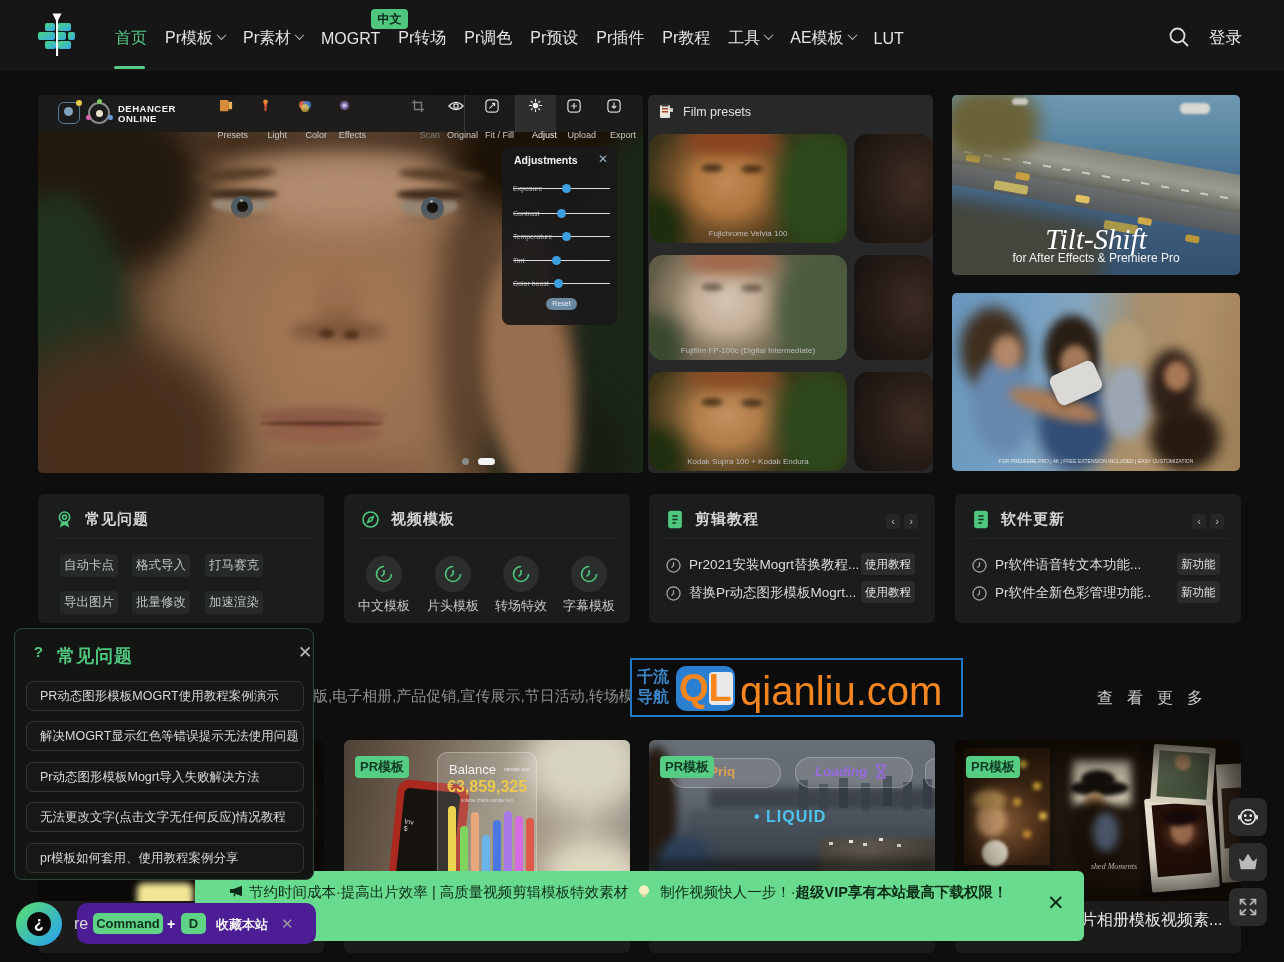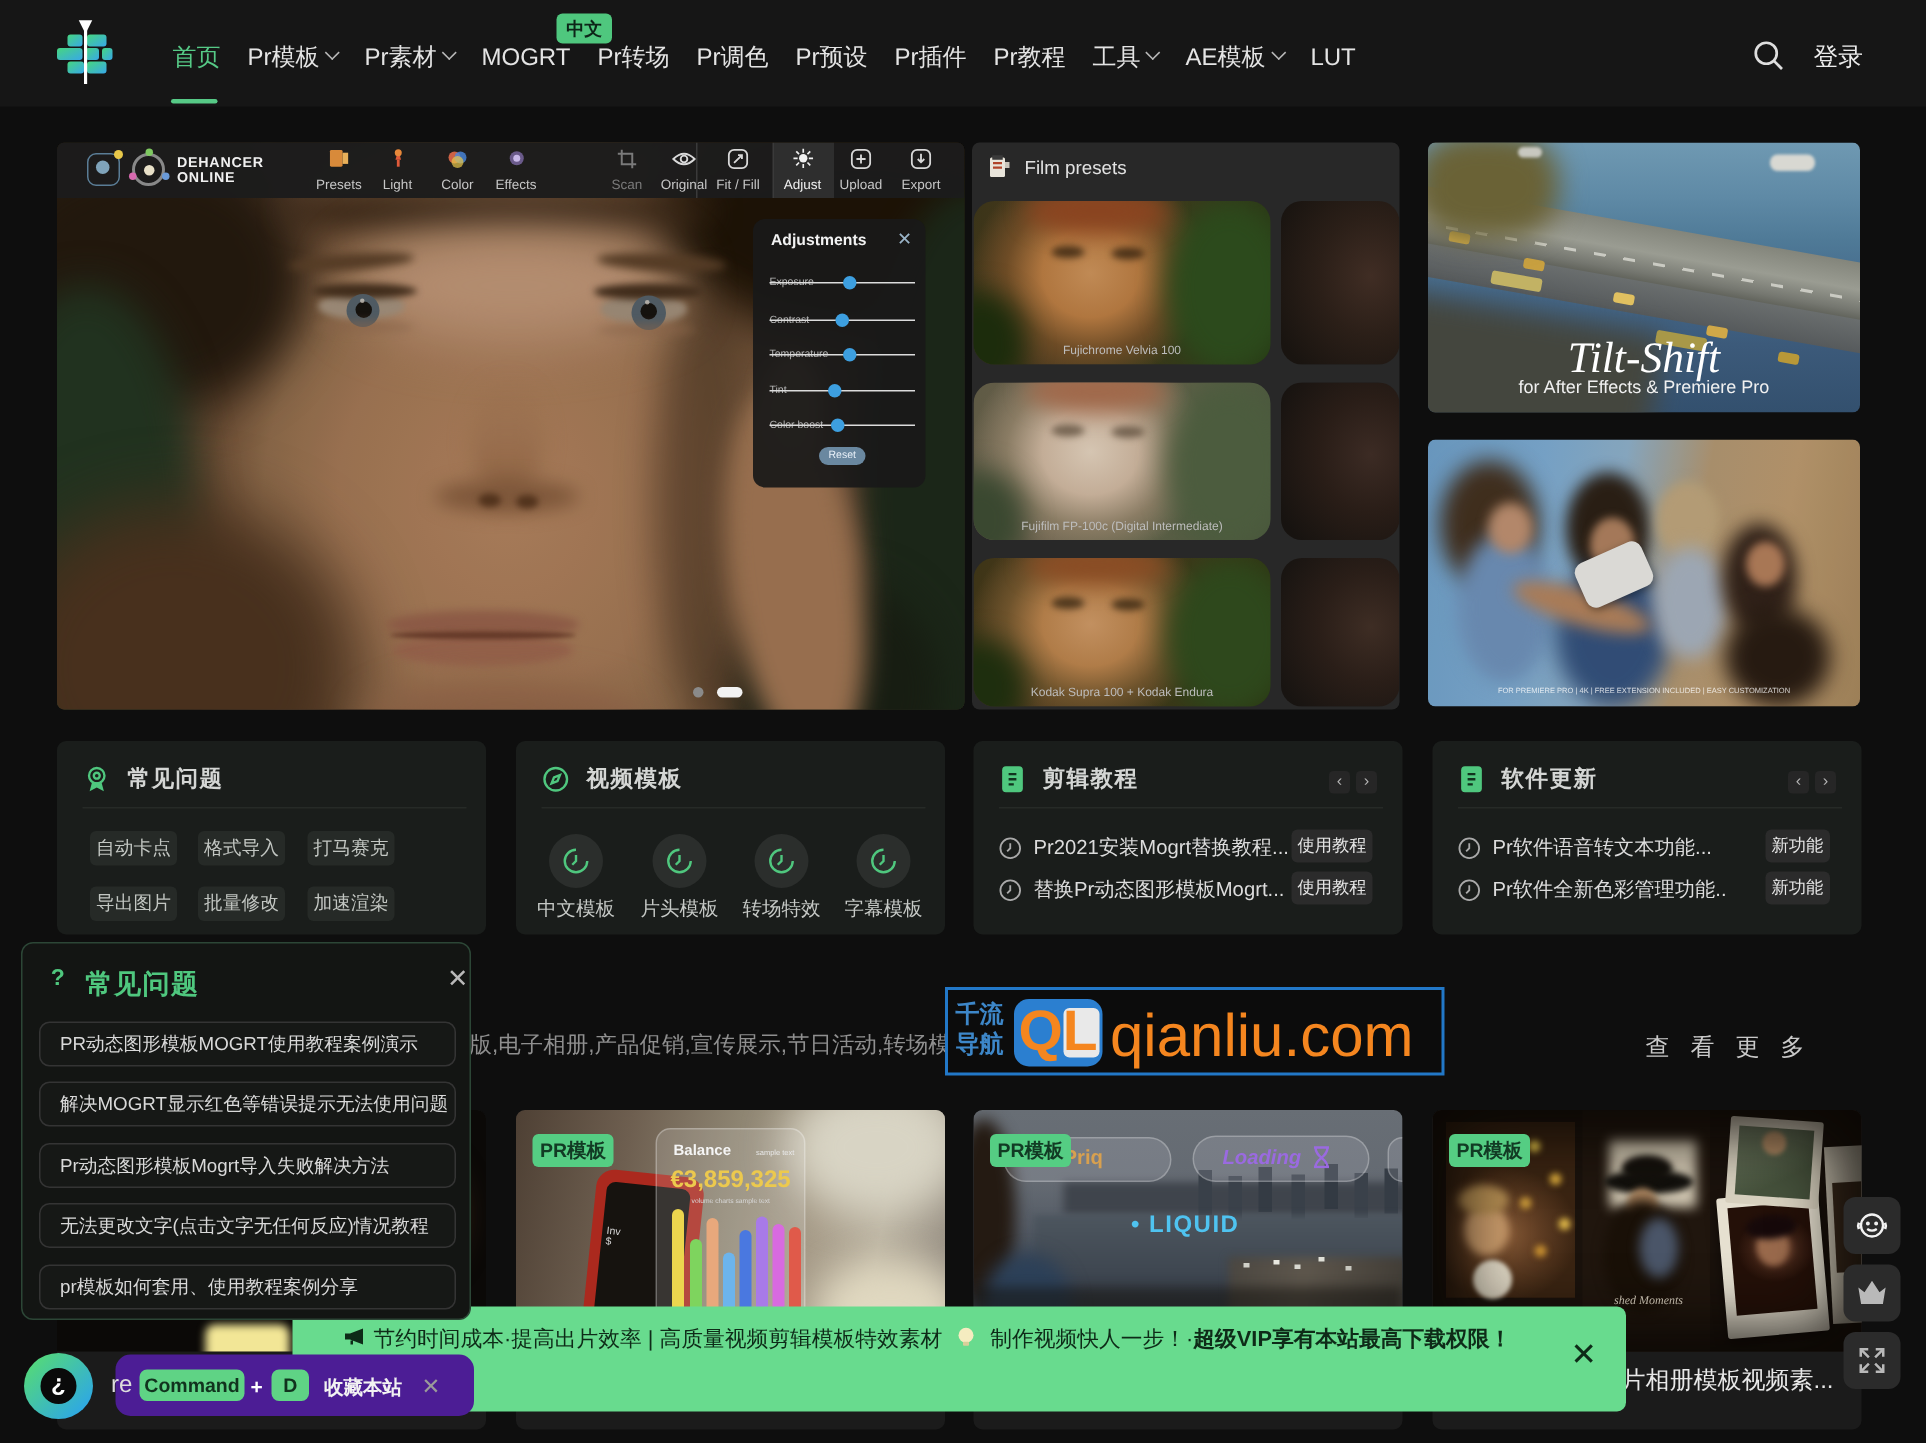--- a/index.html
+++ b/index.html
@@ -21,21 +21,21 @@
 #tilt{position:absolute;left:952px;top:95px;width:288px;height:180px;border-radius:5px;overflow:hidden;}
 #selfie{position:absolute;left:952px;top:293px;width:288px;height:178px;border-radius:5px;overflow:hidden;}
 
 #face{position:absolute;left:0;top:0;width:605px;height:378px;
 background:radial-gradient(ellipse 250px 280px at 300px 240px,#b88862 0%,#a87c58 45%,#94704e 65%,rgba(116,84,56,.8) 80%,rgba(0,0,0,0) 100%),
 radial-gradient(ellipse 420px 400px at 310px 250px,#78563c 0%,#654834 50%,#403022 75%,#261e12 95%),#1e180e;}
 .pp{position:absolute;border-radius:50%;}
 .toolbar{position:absolute;left:0;top:0;width:605px;height:37px;background:rgba(28,28,28,.97);z-index:10;}
 .tbg{position:absolute;top:4px;width:44px;text-align:center;color:#c6c6c6;font-size:9px;}
 .tbg svg{display:block;margin:0 auto 2px;}
-.tlabel{display:block;margin-top:5px;}
+.tlabel{display:block;margin-top:17px;text-align:right;}
 #adjp{position:absolute;left:464px;top:51px;width:115px;height:179px;background:rgba(25,25,25,.93);border-radius:8px;z-index:12;}
 .srow{position:absolute;left:11px;width:97px;}
 .srow .lb{color:#b5b5b5;font-size:7px;}
 .srow .tr{position:absolute;left:0;top:11px;width:97px;height:1px;background:#dcdcdc;}
 .srow .kn{position:absolute;top:7px;width:9px;height:9px;border-radius:50%;background:#3d9fe0;}
 
 .thumb{position:absolute;border-radius:14px;overflow:hidden;}
 .tface{position:absolute;border-radius:50%;}
 .tcap{position:absolute;left:0;right:0;bottom:5px;text-align:center;color:#bdbdbd;font-size:8px;}
 
@@ -458,21 +458,21 @@
   </div>
 </div>
 <div class="vcard" style="left:344px">
   <div class="vimg" id="vi2" style="background:linear-gradient(100deg,#4e4034 0%,#6e5f50 25%,#8e8572 48%,#a89d8a 68%,#bab2a0 82%,#938b80 100%);">
     <div class="pp" style="left:180px;top:-20px;width:120px;height:90px;background:#d8d4c4;filter:blur(14px);"></div>
     <div class="pp" style="left:200px;top:100px;width:100px;height:70px;background:#e0d8c0;filter:blur(12px);"></div>
     <div class="abs" style="left:48px;top:42px;width:72px;height:125px;background:#ab291e;border-radius:12px;transform:rotate(6deg);"></div>
     <div class="abs" style="left:55px;top:50px;width:56px;height:112px;background:#16130f;border-radius:6px;transform:rotate(6deg);"></div>
     <div class="abs" style="left:60px;top:78px;color:#d8d8d8;font-size:7px;transform:rotate(6deg);">Inv<br>$</div>
     <div class="abs" style="left:93px;top:12px;width:100px;height:160px;background:rgba(235,235,235,.16);border:1px solid rgba(255,255,255,.28);border-radius:10px;"></div>
-    <div class="abs" style="left:105px;top:22px;color:#f5f5f5;font-size:10px;font-weight:bold;">Balance</div>
+    <div class="abs" style="left:105px;top:22px;color:#f5f5f5;font-size:13px;font-weight:normal;">Balance</div>
     <div class="abs" style="left:160px;top:26px;color:#e8e8e8;font-size:5px;">sample text</div>
     <div class="abs" style="left:103px;top:38px;color:#ecc94e;font-size:16px;font-weight:bold;">€3,859,325</div>
     <div class="abs" style="left:117px;top:58px;color:#d8d8d8;font-size:4.5px;">volume charts sample text</div>
     <div class="abs" style="left:104px;top:66px;width:8px;height:95px;background:#ecd54e;border-radius:4px;box-shadow:12px 20px 0 #7ed45e,23px 6px 0 #e8a87c,34px 29px 0 #6cb4ec,45px 14px 0 #4a78e0,56px 5px 0 #a87ae8,67px 10px 0 #d86ae0,78px 12px 0 #e05a4a;"></div>
   </div>
   <div class="prbadge">PR模板</div>
   <div class="vtitle">手机理财APP数据展示宣传模板</div>
 </div>
 <div class="vcard" style="left:649px">
   <div class="vimg" id="vi3" style="background:linear-gradient(180deg,#686e75 0%,#646a72 30%,#555c66 48%,#444c58 62%,#383f49 78%,#2c3238 100%);">
@@ -505,21 +505,21 @@
       <div class="abs" style="left:18px;top:92px;width:26px;height:26px;border-radius:50%;background:#ddd5c2;filter:blur(1.5px);"></div>
       <div class="pp" style="left:55px;top:12px;width:8px;height:8px;background:#e8c84a;filter:blur(2px);box-shadow:14px 22px 0 #d8a83a,-6px 38px 0 #c89838,20px 52px 0 #e0b848,4px 70px 0 #c89030;"></div>
     </div>
     <div class="abs" style="left:100px;top:0px;width:85px;height:161px;background:#20160e;">
       <div class="abs" style="left:18px;top:20px;width:58px;height:45px;background:#cfc5b0;filter:blur(4px);"></div>
       <div class="pp" style="left:14px;top:40px;width:60px;height:16px;background:#12100c;filter:blur(2px);"></div>
       <div class="pp" style="left:26px;top:30px;width:34px;height:18px;background:#14110c;filter:blur(2px);"></div>
       <div class="pp" style="left:30px;top:52px;width:20px;height:22px;background:#ab845e;filter:blur(2px);"></div>
       <div class="pp" style="left:14px;top:60px;width:52px;height:75px;background:#191007;filter:blur(4px);"></div>
       <div class="pp" style="left:38px;top:72px;width:26px;height:40px;background:#4a5568;filter:blur(4px);"></div>
-      <div class="abs" style="left:6px;top:122px;width:76px;height:12px;color:#ded6c4;font-size:8px;font-style:italic;font-family:'Liberation Serif',serif;text-align:center;">shed Moments</div>
+      <div class="abs" style="left:6px;top:122px;width:76px;height:12px;color:#ded6c4;font-size:8px;font-style:italic;font-family:'Liberation Serif',serif;text-align:right;">shed Moments</div>
     </div>
     <div class="abs" style="left:193px;top:56px;width:68px;height:94px;background:#e6e0d0;border-radius:2px;transform:rotate(-5deg);box-shadow:0 3px 8px rgba(0,0,0,.5);">
       <div class="abs" style="left:7px;top:7px;width:54px;height:72px;background:radial-gradient(ellipse 26px 22px at 30px 30px,#7a4a34 0%,#3c2014 60%,#241008 100%);"></div>
       <div class="pp" style="left:24px;top:22px;width:22px;height:26px;background:#9a6a4c;filter:blur(2px);"></div>
       <div class="pp" style="left:18px;top:14px;width:34px;height:16px;background:#16090a;filter:blur(2px);"></div>
     </div>
     <div class="abs" style="left:197px;top:6px;width:62px;height:58px;background:#d9d2c0;border-radius:2px;transform:rotate(4deg);">
       <div class="abs" style="left:6px;top:6px;width:50px;height:46px;background:linear-gradient(150deg,#6e7a62,#46523c 70%);"></div>
       <div class="pp" style="left:22px;top:8px;width:16px;height:16px;background:#b08a64;filter:blur(1.5px);"></div>
     </div>

